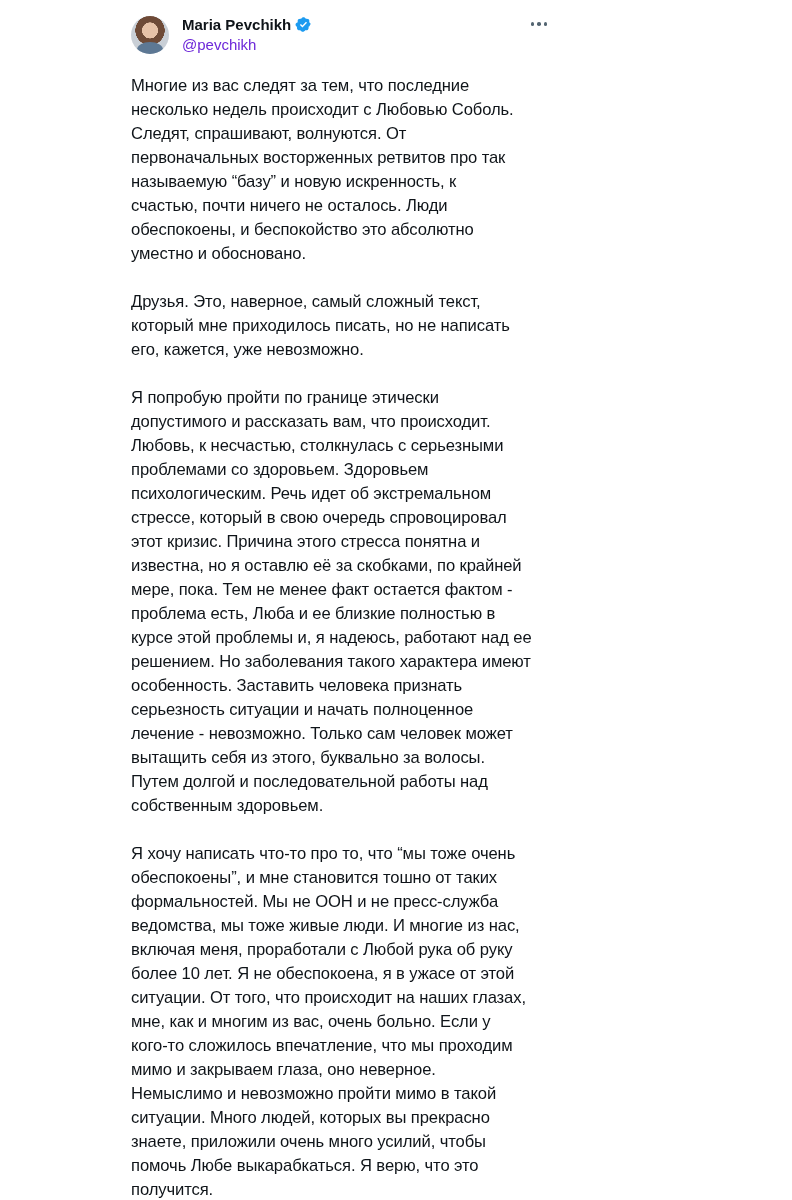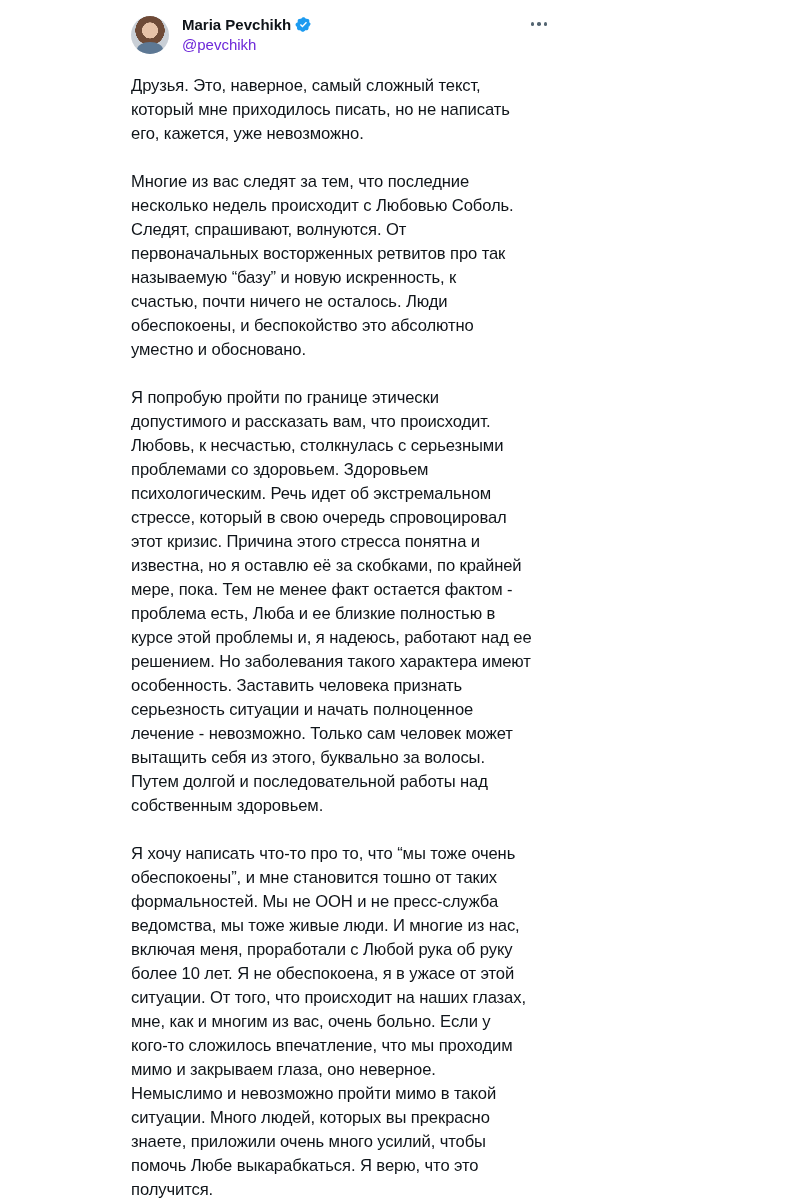--- a/index.html
+++ b/index.html
@@ -37,31 +37,31 @@
   <div class="handle">@pevchikh</div>
 </div>
 
 <div class="more">
   <span></span>
   <span></span>
   <span></span>
 </div>
 
 <div class="body">
-  <p class="para">Друзья. Это, наверное, самый сложный текст,
-который мне приходилось писать, но не написать
-его, кажется, уже невозможно.</p>
   <p class="para">Многие из вас следят за тем, что последние
 несколько недель происходит с Любовью Соболь.
 Следят, спрашивают, волнуются. От
 первоначальных восторженных ретвитов про так
 называемую “базу” и новую искренность, к
 счастью, почти ничего не осталось. Люди
 обеспокоены, и беспокойство это абсолютно
 уместно и обосновано.</p>
+  <p class="para">Друзья. Это, наверное, самый сложный текст,
+который мне приходилось писать, но не написать
+его, кажется, уже невозможно.</p>
   <p class="para">Я попробую пройти по границе этически
 допустимого и рассказать вам, что происходит.
 Любовь, к несчастью, столкнулась с серьезными
 проблемами со здоровьем. Здоровьем
 психологическим. Речь идет об экстремальном
 стрессе, который в свою очередь спровоцировал
 этот кризис. Причина этого стресса понятна и
 известна, но я оставлю её за скобками, по крайней
 мере, пока. Тем не менее факт остается фактом -
 проблема есть, Люба и ее близкие полностью в

